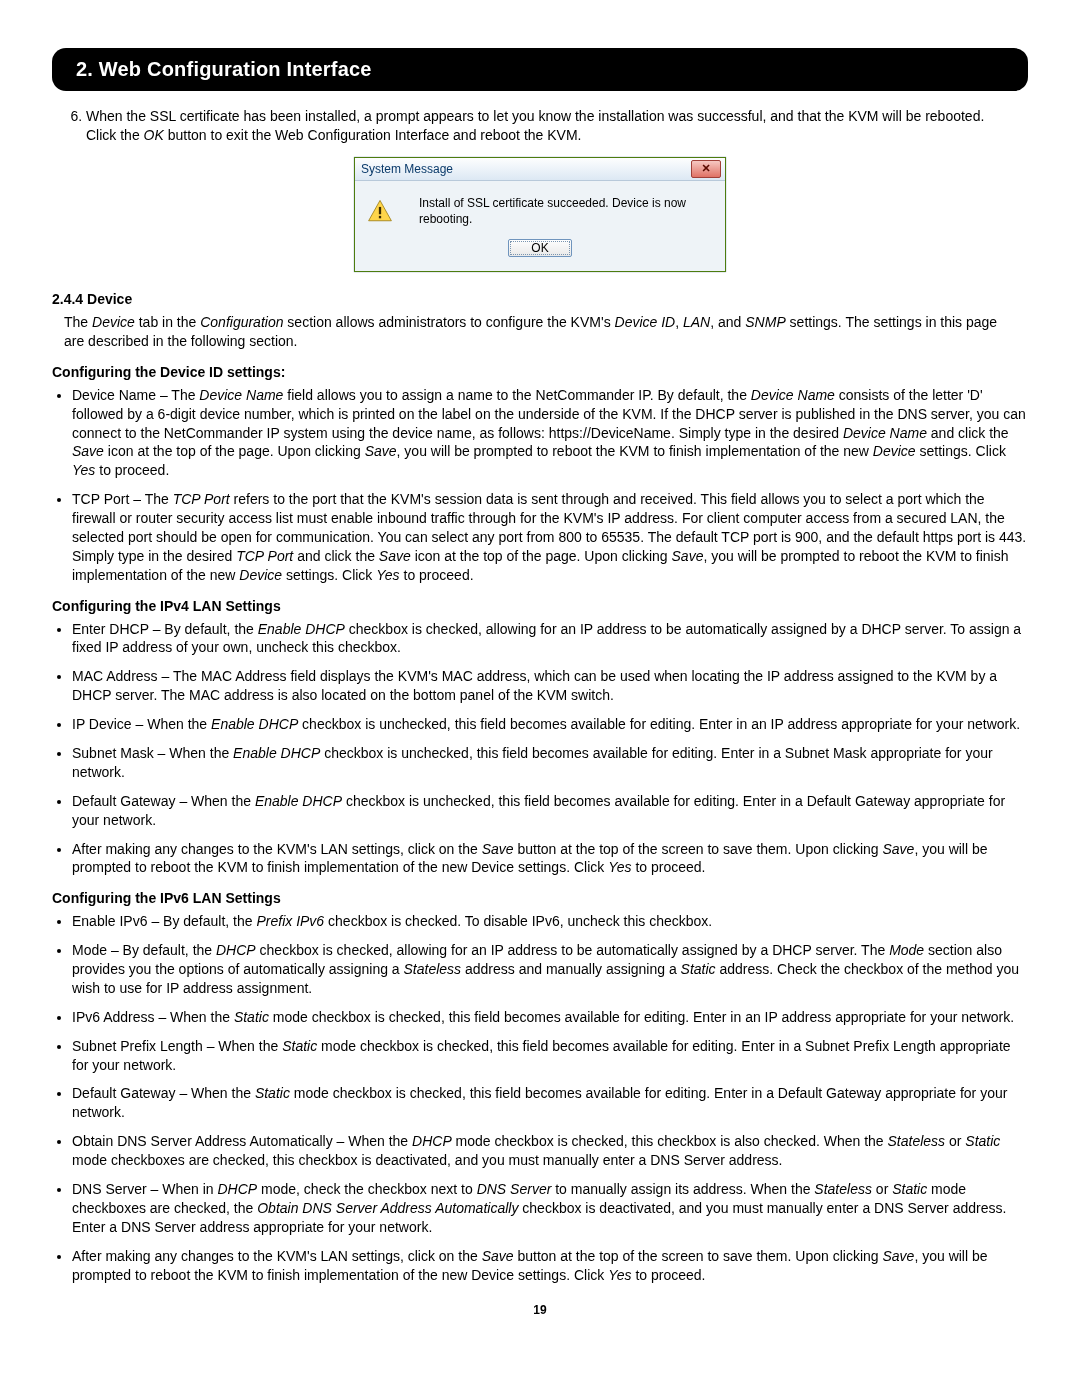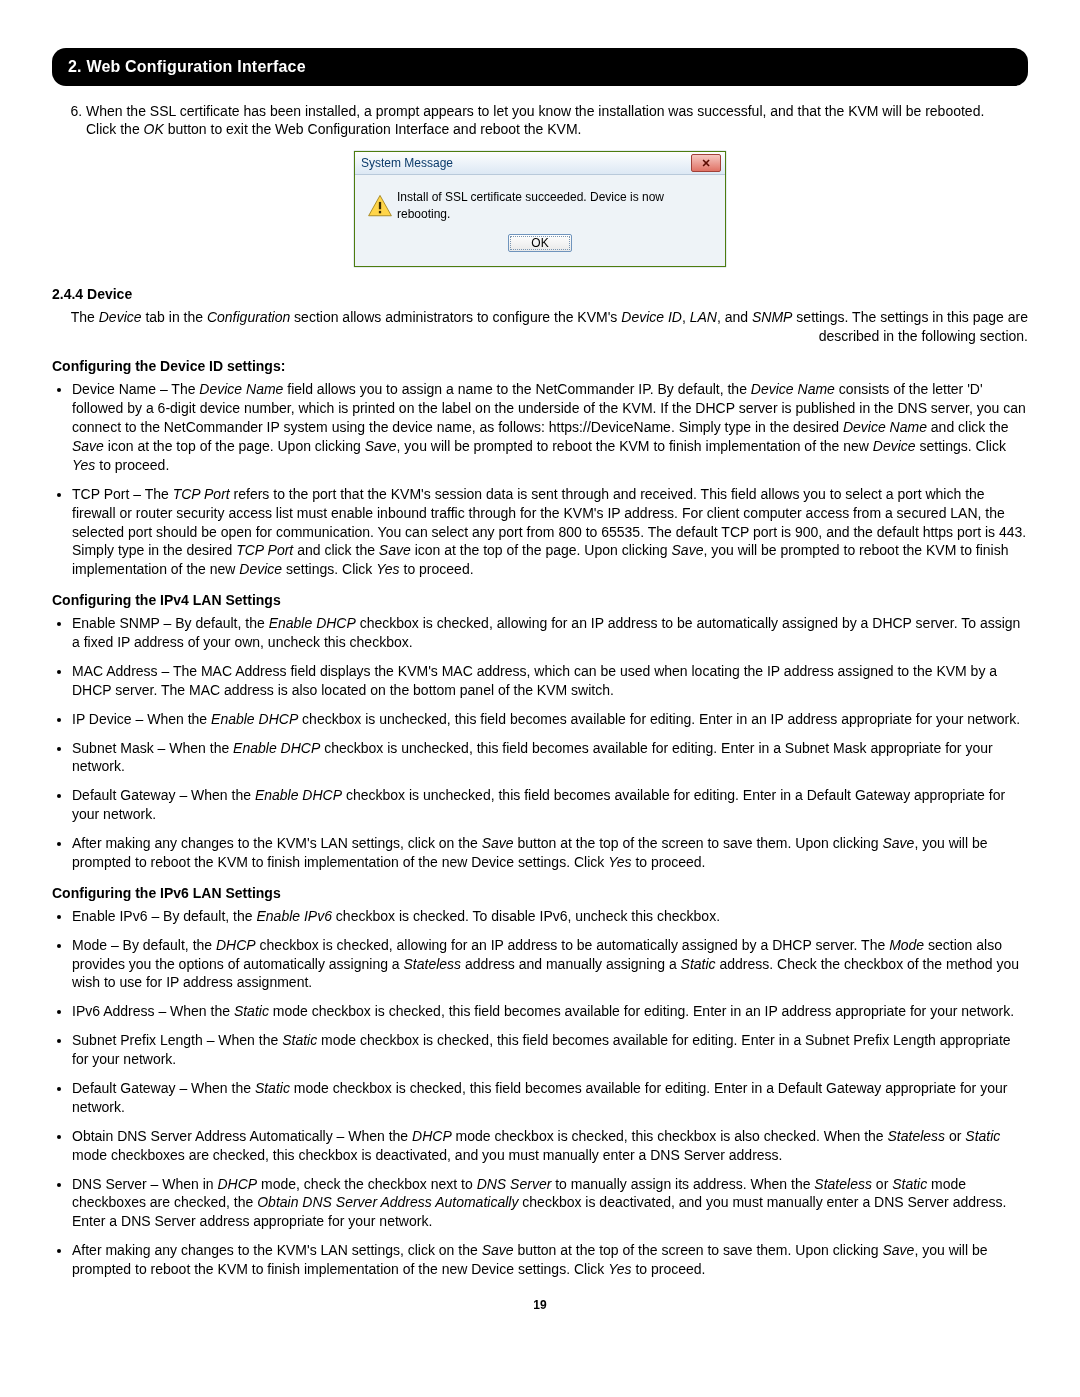--- a/index.html
+++ b/index.html
@@ -8,22 +8,22 @@
   padding: 48px 52px;
   font-family: Arial, Helvetica, sans-serif;
   font-size: 14px;
   line-height: 1.35;
   color: #000;
 }
 .banner {
   background: #000;
   color: #fff;
   font-weight: bold;
-  font-size: 16px;
-  padding: 8px 16px;
+  font-size: 20px;
+  padding: 8px 24px;
   border-radius: 14px;
   letter-spacing: 0.2px;
   margin-bottom: 16px;
 }
 ol.main { margin: 12px; padding-left: 22px; }
 ol.main > li { margin-bottom: 12px; }
 .sysmsg-wrap { display: flex; justify-content: center; margin: 12px 0 18px; }
 .sysmsg {
   width: 370px;
   border: 1px solid #4d7c0f;
@@ -41,21 +41,21 @@
 .close-btn {
   width: 28px; height: 16px;
   background: linear-gradient(#f6c8c2, #e07265);
   border: 1px solid #a04038;
   border-radius: 2px;
   display: flex; align-items: center; justify-content: center;
   color: #5a0a00; font-weight: bold; font-size: 11px;
   cursor: pointer;
 }
 .sysmsg-body {
-  display: flex; gap: 4px;
+  display: flex; gap: 26px;
   padding: 14px 12px 6px 12px;
   align-items: center;
   background: #eef3f7;
 }
 .alert-icon { width: 26px; height: 26px; flex: 0 0 26px; }
 .alert-tri { fill: #ffd54a; stroke: #9a7a10; stroke-width: 1; }
 .alert-ex { fill: #3a2a00; }
 .sysmsg-msg { font-size: 12px; }
 .sysmsg-footer { display: flex; justify-content: center; padding: 6px 0 14px; background: #eef3f7; }
 .ok-btn {
@@ -64,21 +64,21 @@
   font-size: 12px;
   background: linear-gradient(#fefefe, #e9e9e9);
   border: 1px solid #6f94bd;
   border-radius: 2px;
   cursor: pointer;
   outline: 1px dotted #7a95b0;
   outline-offset: -3px;
 }
 h3.sec { font-size: 14px; font-weight: bold; margin: 1px 0 4px; }
 h4.sub { font-size: 14px; font-weight: bold; margin: 12px 0 4px; }
-p.lead { margin: 2px 0 10px; text-align: right; }
+p.lead { margin: 2px 12px 10px; }
 ul.bul { margin: 0 0 10px 0; padding-left: 20px; }
 ul.bul > li { margin-bottom: 10px; }
 ul.bul > li > .bold { font-weight: normal; }
 em, i { font-style: italic; }
 .pgno { text-align: center; font-weight: bold; margin-top: 18px; font-size: 12px; }
 </style>
 </head>
 <body>
 
 <div class="banner">2. Web Configuration Interface</div>
@@ -115,31 +115,31 @@
 <p class="lead">The <i>Device</i> tab in the <i>Configuration</i> section allows administrators to configure the KVM's <i>Device ID</i>, <i>LAN</i>, and <i>SNMP</i> settings. The settings in this page are described in the following section.</p>
 
 <h4 class="sub">Configuring the Device ID settings:</h4>
 <ul class="bul">
     <li><span class="bold">Device Name – </span><span>The <i>Device Name</i> field allows you to assign a name to the NetCommander IP. By default, the <i>Device Name</i> consists of the letter 'D' followed by a 6-digit device number, which is printed on the label on the underside of the KVM. If the DHCP server is published in the DNS server, you can connect to the NetCommander IP system using the device name, as follows: https://DeviceName. Simply type in the desired <i>Device Name</i> and click the <i>Save</i> icon at the top of the page. Upon clicking <i>Save</i>, you will be prompted to reboot the KVM to finish implementation of the new <i>Device</i> settings. Click <i>Yes</i> to proceed.</span></li>
     <li><span class="bold">TCP Port – </span><span>The <i>TCP Port</i> refers to the port that the KVM's session data is sent through and received. This field allows you to select a port which the firewall or router security access list must enable inbound traffic through for the KVM's IP address. For client computer access from a secured LAN, the selected port should be open for communication. You can select any port from 800 to 65535. The default TCP port is 900, and the default https port is 443. Simply type in the desired <i>TCP Port</i> and click the <i>Save</i> icon at the top of the page. Upon clicking <i>Save</i>, you will be prompted to reboot the KVM to finish implementation of the new <i>Device</i> settings. Click <i>Yes</i> to proceed.</span></li>
   </ul>
 
 <h4 class="sub">Configuring the IPv4 LAN Settings</h4>
 <ul class="bul">
-    <li><span class="bold">Enable SNMP – </span><span>By default, the <i>Enable DHCP</i> checkbox is checked, allowing for an IP address to be automatically assigned by a DHCP server. To assign a fixed IP address of your own, uncheck this checkbox.</span></li>
+    <li><span class="bold">Enter DHCP – </span><span>By default, the <i>Enable DHCP</i> checkbox is checked, allowing for an IP address to be automatically assigned by a DHCP server. To assign a fixed IP address of your own, uncheck this checkbox.</span></li>
     <li><span class="bold">MAC Address – </span><span>The MAC Address field displays the KVM's MAC address, which can be used when locating the IP address assigned to the KVM by a DHCP server. The MAC address is also located on the bottom panel of the KVM switch.</span></li>
     <li><span class="bold">IP Device – </span><span>When the <i>Enable DHCP</i> checkbox is unchecked, this field becomes available for editing. Enter in an IP address appropriate for your network.</span></li>
     <li><span class="bold">Subnet Mask – </span><span>When the <i>Enable DHCP</i> checkbox is unchecked, this field becomes available for editing. Enter in a Subnet Mask appropriate for your network.</span></li>
     <li><span class="bold">Default Gateway – </span><span>When the <i>Enable DHCP</i> checkbox is unchecked, this field becomes available for editing. Enter in a Default Gateway appropriate for your network.</span></li>
     <li><span>After making any changes to the KVM's LAN settings, click on the <i>Save</i> button at the top of the screen to save them. Upon clicking <i>Save</i>, you will be prompted to reboot the KVM to finish implementation of the new Device settings. Click <i>Yes</i> to proceed.</span></li>
   </ul>
 
 <h4 class="sub">Configuring the IPv6 LAN Settings</h4>
 <ul class="bul">
-    <li><span class="bold">Enable IPv6 – </span><span>By default, the <i>Enable IPv6</i> checkbox is checked. To disable IPv6, uncheck this checkbox.</span></li>
+    <li><span class="bold">Enable IPv6 – </span><span>By default, the <i>Prefix IPv6</i> checkbox is checked. To disable IPv6, uncheck this checkbox.</span></li>
     <li><span class="bold">Mode – </span><span>By default, the <i>DHCP</i> checkbox is checked, allowing for an IP address to be automatically assigned by a DHCP server. The <i>Mode</i> section also provides you the options of automatically assigning a <i>Stateless</i> address and manually assigning a <i>Static</i> address. Check the checkbox of the method you wish to use for IP address assignment.</span></li>
     <li><span class="bold">IPv6 Address – </span><span>When the <i>Static</i> mode checkbox is checked, this field becomes available for editing. Enter in an IP address appropriate for your network.</span></li>
     <li><span class="bold">Subnet Prefix Length – </span><span>When the <i>Static</i> mode checkbox is checked, this field becomes available for editing. Enter in a Subnet Prefix Length appropriate for your network.</span></li>
     <li><span class="bold">Default Gateway – </span><span>When the <i>Static</i> mode checkbox is checked, this field becomes available for editing. Enter in a Default Gateway appropriate for your network.</span></li>
     <li><span class="bold">Obtain DNS Server Address Automatically – </span><span>When the <i>DHCP</i> mode checkbox is checked, this checkbox is also checked. When the <i>Stateless</i> or <i>Static</i> mode checkboxes are checked, this checkbox is deactivated, and you must manually enter a DNS Server address.</span></li>
     <li><span class="bold">DNS Server – </span><span>When in <i>DHCP</i> mode, check the checkbox next to <i>DNS Server</i> to manually assign its address. When the <i>Stateless</i> or <i>Static</i> mode checkboxes are checked, the <i>Obtain DNS Server Address Automatically</i> checkbox is deactivated, and you must manually enter a DNS Server address. Enter a DNS Server address appropriate for your network.</span></li>
     <li><span>After making any changes to the KVM's LAN settings, click on the <i>Save</i> button at the top of the screen to save them. Upon clicking <i>Save</i>, you will be prompted to reboot the KVM to finish implementation of the new Device settings. Click <i>Yes</i> to proceed.</span></li>
   </ul>
 
 <div class="pgno">19</div>

